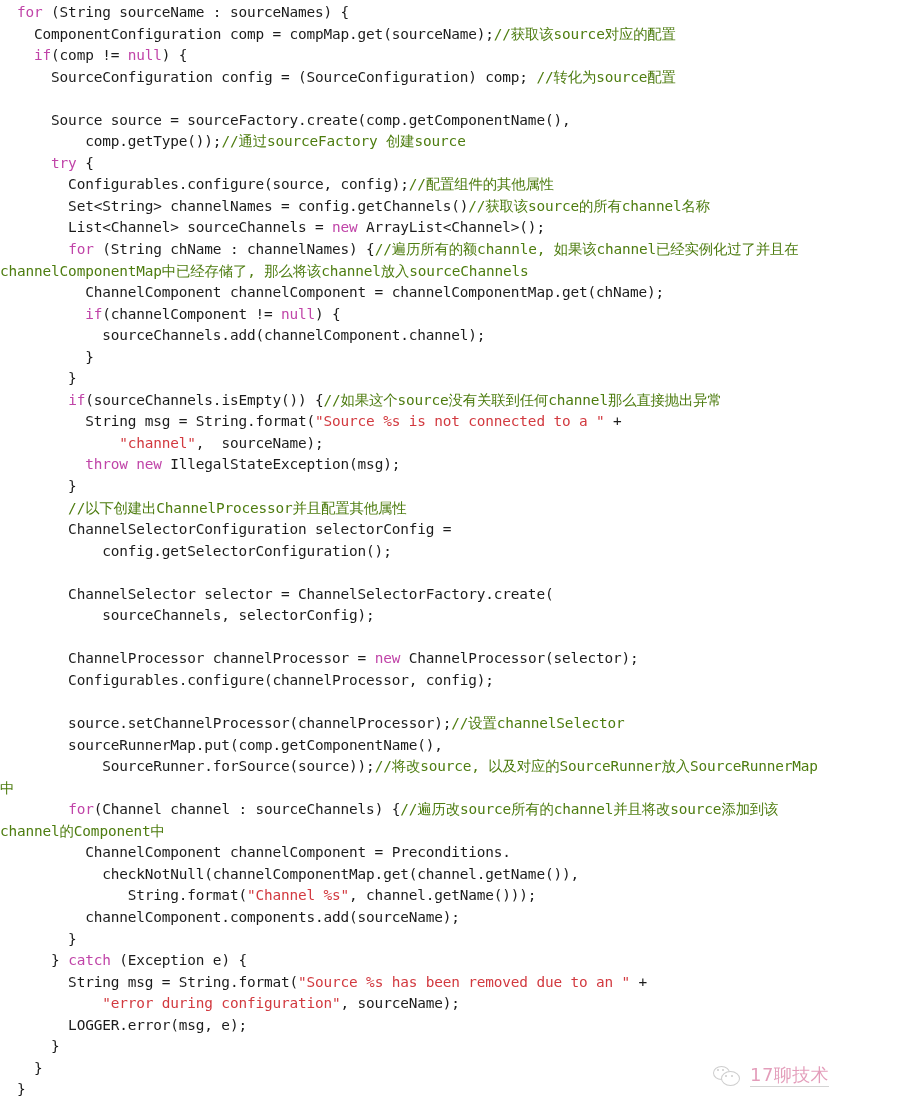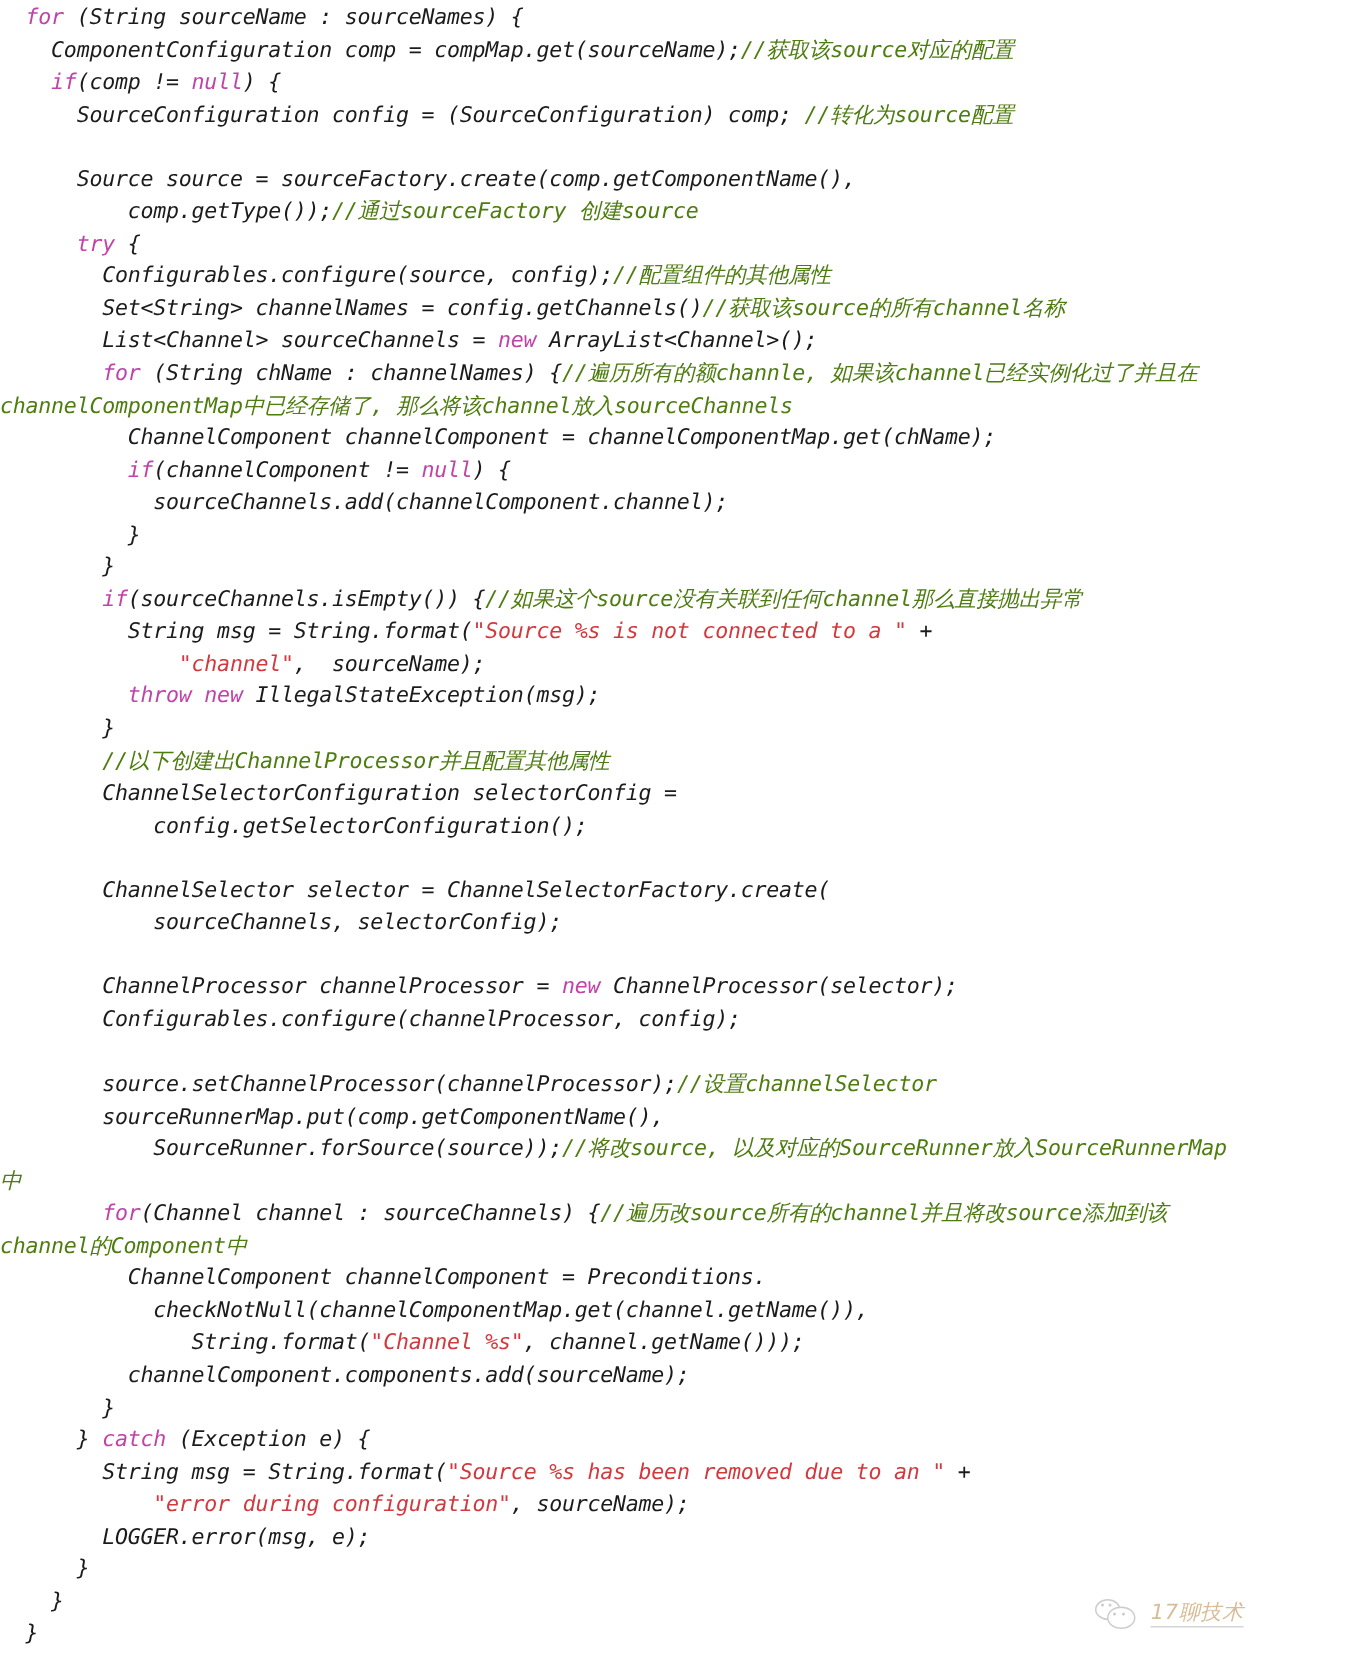--- a/index.html
+++ b/index.html
@@ -14,21 +14,20 @@
     overflow: hidden;
     font-family: "DejaVu Sans Mono", "Liberation Mono", monospace;
   }
   #code-surface {
     position: relative;
     width: 843px;
     height: 1112px;
     background: #ffffff;
     box-sizing: border-box;
     padding: 2px 0 0 0;
-    font-style: italic;
   }
   #code-block {
     margin: 0;
     padding: 0;
     font-family: "DejaVu Sans Mono", "Liberation Mono", monospace;
     font-size: 14.4px;
     line-height: 21.55px;
     color: #1b1b1b;
     white-space: pre;
     letter-spacing: -0.15px;
@@ -83,22 +82,22 @@
     width: 2.2px; height: 2.2px;
     border-radius: 50%;
     background: #8a8a8a;
   }
   #watermark .wm-logo .d1 { left: 4px;  top: 5px; }
   #watermark .wm-logo .d2 { left: 9px;  top: 5px; }
   #watermark .wm-logo .d3 { left: 12px; top: 11px; }
   #watermark .wm-logo .d4 { left: 18px; top: 11px; }
   #watermark .wm-text {
     font-family: "DejaVu Sans", "Liberation Sans", sans-serif;
-    font-size: 14px;
-    color: #a16207;
+    font-size: 18px;
+    color: #be185d;
     letter-spacing: 0.4px;
     border-bottom: 1px solid #9a9a9a;
     line-height: 1.15;
   }
 </style>
 </head>
 <body>
 
 <div id="code-surface">
 

